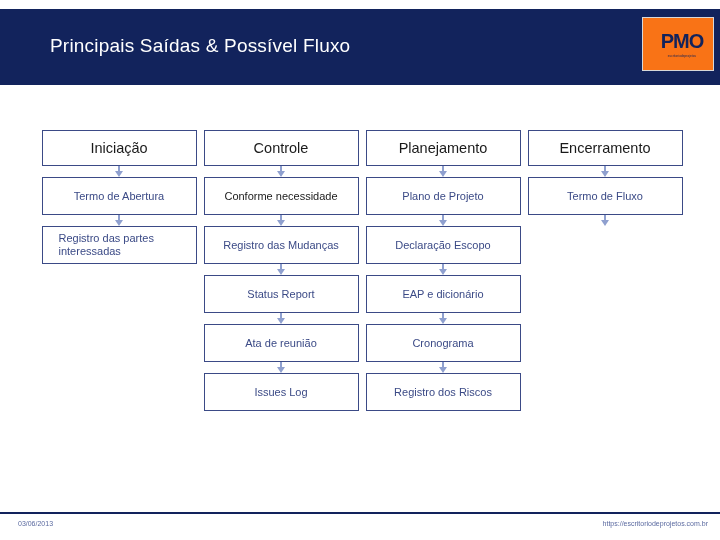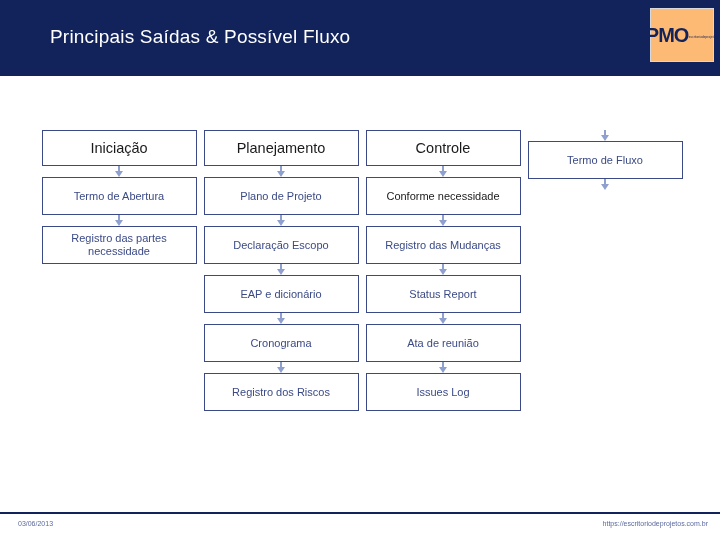--- a/index.html
+++ b/index.html
@@ -12,45 +12,47 @@
     background: #ffffff;
     font-family: "Liberation Sans", sans-serif;
     overflow: hidden;
     position: relative;
   }
 
   
   .header {
     position: absolute;
     left: 0;
-    top: 0;
+    top: 9px;
     width: 720px;
     height: 76px;
     background: #12235c;
   }
   .header-title {
     position: absolute;
     left: 50px;
     top: 26px;
     color: #ffffff;
     font-size: 19px;
     letter-spacing: 0.2px;
     white-space: nowrap;
   }
   .logo-box {
     position: absolute;
     right: 6px;
     top: 8px;
     width: 62px;
     height: 52px;
-    background: #fdba74;
+    background: #f97316;
     border: 1px solid #d8d8d8;
     display: flex;
+    flex-direction: column;
     align-items: center;
     justify-content: center;
+    padding-left: 8px;
   }
   .logo-mark {
     font-size: 20px;
     font-weight: bold;
     color: #12235c;
     letter-spacing: -1px;
     line-height: 1;
   }
   .logo-sub {
     font-size: 3.2px;
@@ -84,22 +86,21 @@
 
   .node {
     box-sizing: border-box;
     width: 155px;
     min-height: 38px;
     border: 1px solid #3b4a86;
     background: #ffffff;
     display: flex;
     align-items: center;
     justify-content: center;
-    text-align: center;
-    padding: 2px 8px;
+    padding: 2px 16px;
     line-height: 1.15;
   }
   .node.header-node {
     font-size: 14.5px;
     color: #1a1a1a;
     min-height: 36px;
   }
   .node.item-node {
     font-size: 11px;
     color: #3b4a86;
@@ -187,47 +188,21 @@
     <div class="column">
       <div class="node header-node">
         <span class="label">Iniciação</span>
       </div>
       <div class="connector"></div>
       <div class="node item-node">
         <span class="label">Termo de Abertura</span>
       </div>
       <div class="connector"></div>
       <div class="node item-node">
-        <span class="label">Registro das partes necessidade</span>
-      </div>
-    </div>
-
-    <div class="column">
-      <div class="node header-node">
-        <span class="label">Planejamento</span>
-      </div>
-      <div class="connector"></div>
-      <div class="node item-node">
-        <span class="label">Plano de Projeto</span>
-      </div>
-      <div class="connector"></div>
-      <div class="node item-node">
-        <span class="label">Declaração Escopo</span>
-      </div>
-      <div class="connector"></div>
-      <div class="node item-node">
-        <span class="label">EAP e dicionário</span>
-      </div>
-      <div class="connector"></div>
-      <div class="node item-node">
-        <span class="label">Cronograma</span>
-      </div>
-      <div class="connector"></div>
-      <div class="node item-node">
-        <span class="label">Registro dos Riscos</span>
+        <span class="label">Registro das partes interessadas</span>
       </div>
     </div>
 
     <div class="column">
       <div class="node header-node">
         <span class="label">Controle</span>
       </div>
       <div class="connector"></div>
       <div class="node item-node plain">
         <span class="label">Conforme necessidade</span>
@@ -244,20 +219,49 @@
       <div class="node item-node">
         <span class="label">Ata de reunião</span>
       </div>
       <div class="connector"></div>
       <div class="node item-node">
         <span class="label">Issues Log</span>
       </div>
     </div>
 
     <div class="column">
+      <div class="node header-node">
+        <span class="label">Planejamento</span>
+      </div>
+      <div class="connector"></div>
+      <div class="node item-node">
+        <span class="label">Plano de Projeto</span>
+      </div>
+      <div class="connector"></div>
+      <div class="node item-node">
+        <span class="label">Declaração Escopo</span>
+      </div>
+      <div class="connector"></div>
+      <div class="node item-node">
+        <span class="label">EAP e dicionário</span>
+      </div>
+      <div class="connector"></div>
+      <div class="node item-node">
+        <span class="label">Cronograma</span>
+      </div>
+      <div class="connector"></div>
+      <div class="node item-node">
+        <span class="label">Registro dos Riscos</span>
+      </div>
+    </div>
+
+    <div class="column">
+      <div class="node header-node">
+        <span class="label">Encerramento</span>
+      </div>
       <div class="connector"></div>
       <div class="node item-node">
         <span class="label">Termo de Fluxo</span>
       </div>
       <div class="connector"></div>
     </div>
 
   </div>
 </div>
 

